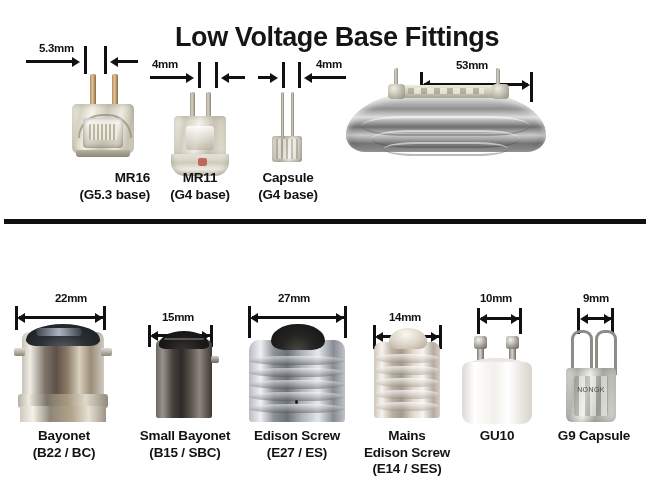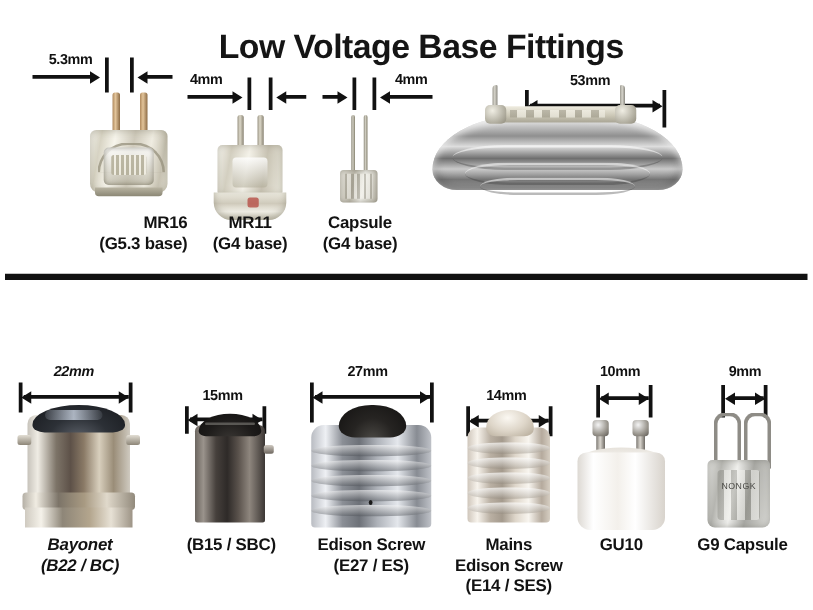--- a/index.html
+++ b/index.html
@@ -414,58 +414,59 @@
     </div>
     <div class="ar-plate"></div>
     <div class="ar-knob" style="left:42px;"></div>
     <div class="ar-knob" style="left:146px;"></div>
   </div>
 
   <div class="divider"></div>
 
 
   <div class="dim" style="left:15px;top:294px;">
-    <span class="dim-label" style="left:28px;top:-2px;font-style:italic;">22mm</span>
+    <span class="dim-label" style="left:40px;top:-2px;">22mm</span>
     <div class="ext" style="left:0px;top:12px;height:24px;"></div>
     <div class="ext" style="left:88px;top:12px;height:24px;"></div>
     <div class="arrowline" style="left:4px;top:22px;width:84px;"></div>
     <div class="ahead left" style="left:2px;top:18.5px;"></div>
     <div class="ahead right" style="left:80px;top:18.5px;"></div>
   </div>
 
   <div class="lamp" style="left:14px;top:310px;width:98px;height:115px;">
     <div class="b22-can"></div>
     <div class="b22-top"></div>
     <div class="b22-gloss"></div>
     <div class="b22-sidepin" style="left:0px;"></div>
     <div class="b22-sidepin" style="left:87px;"></div>
     <div class="b22-collar"></div>
     <div class="b22-skirt"></div>
   </div>
-  <div class="caption" style="left:18px;top:428px;width:92px;font-style:italic;">
+  <div class="caption" style="left:18px;top:428px;width:92px;">
     <span>Bayonet</span>
     <span class="l2">(B22 / BC)</span>
   </div>
 
   <div class="dim" style="left:148px;top:313px;">
     <span class="dim-label" style="left:14px;top:-2px;">15mm</span>
     <div class="ext" style="left:0px;top:12px;height:22px;"></div>
     <div class="ext" style="left:62px;top:12px;height:22px;"></div>
     <div class="arrowline" style="left:4px;top:21px;width:58px;"></div>
     <div class="ahead left" style="left:2px;top:17.5px;"></div>
     <div class="ahead right" style="left:54px;top:17.5px;"></div>
   </div>
 
   <div class="lamp" style="left:150px;top:312px;width:68px;height:112px;">
     <div class="b15-can"></div>
     <div class="b15-top"></div>
     <div class="b15-seam"></div>
     <div class="b15-sidepin"></div>
   </div>
   <div class="caption" style="left:130px;top:428px;width:110px;">
+    <span>Small Bayonet</span>
     <span class="l2">(B15 / SBC)</span>
   </div>
 
   <div class="dim" style="left:248px;top:294px;">
     <span class="dim-label" style="left:30px;top:-2px;">27mm</span>
     <div class="ext" style="left:0px;top:12px;height:32px;"></div>
     <div class="ext" style="left:96px;top:12px;height:32px;"></div>
     <div class="arrowline" style="left:4px;top:22px;width:92px;"></div>
     <div class="ahead left" style="left:2px;top:18.5px;"></div>
     <div class="ahead right" style="left:88px;top:18.5px;"></div>

